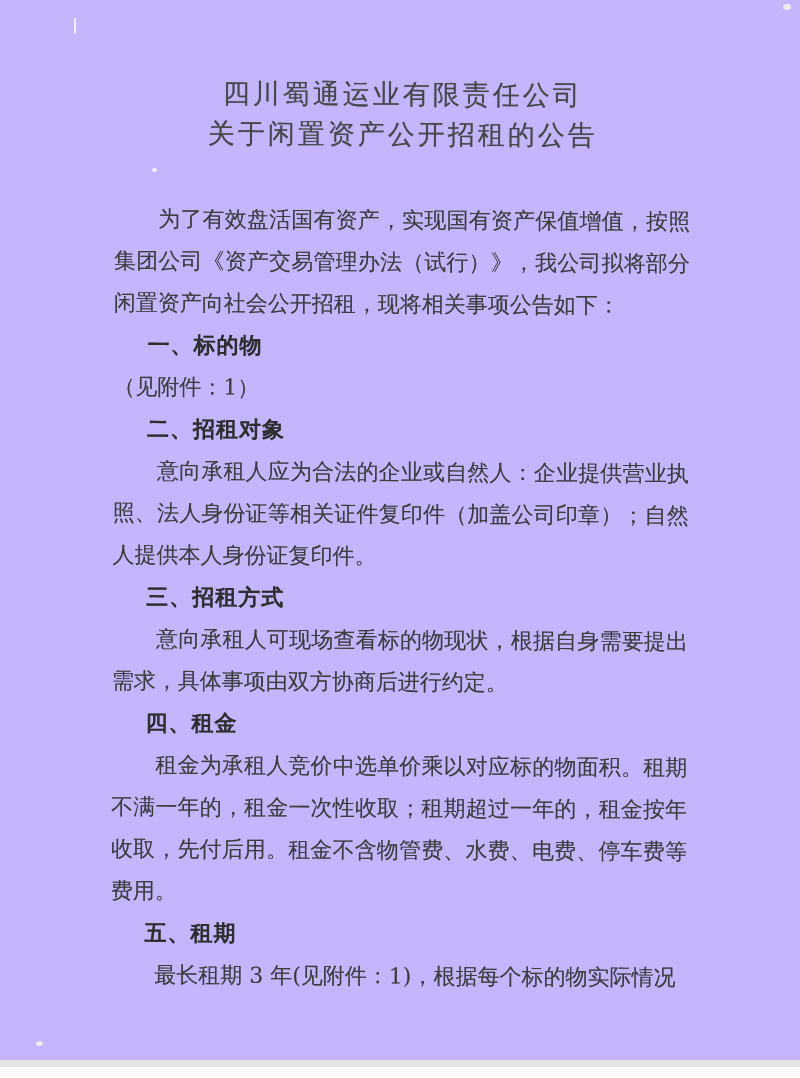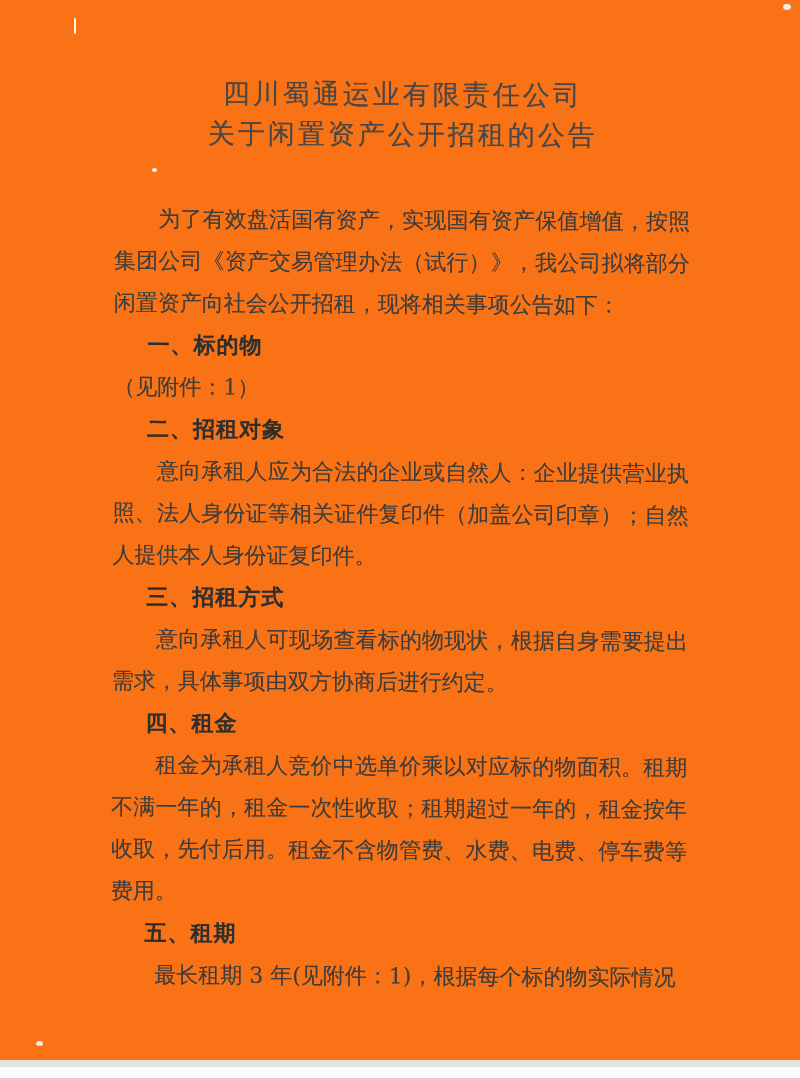--- a/index.html
+++ b/index.html
@@ -4,21 +4,21 @@
 <style>
   html, body {
     margin: 0;
     padding: 0;
     background: #ffffff;
   }
   .scan-page {
     position: relative;
     width: 800px;
     height: 1078px;
-    background: #f97316;
+    background: #c4b5fd;
     overflow: hidden;
     font-family: "DejaVu Serif", "Liberation Serif", serif;
   }
   
   .content {
     position: absolute;
     left: 115px;
     top: 73px;
     width: 576px;
     transform: rotate(0.3deg);

